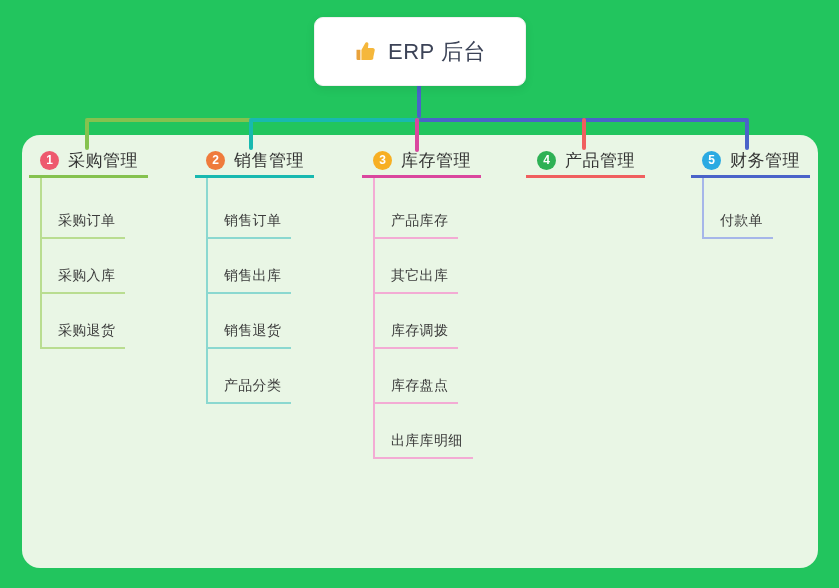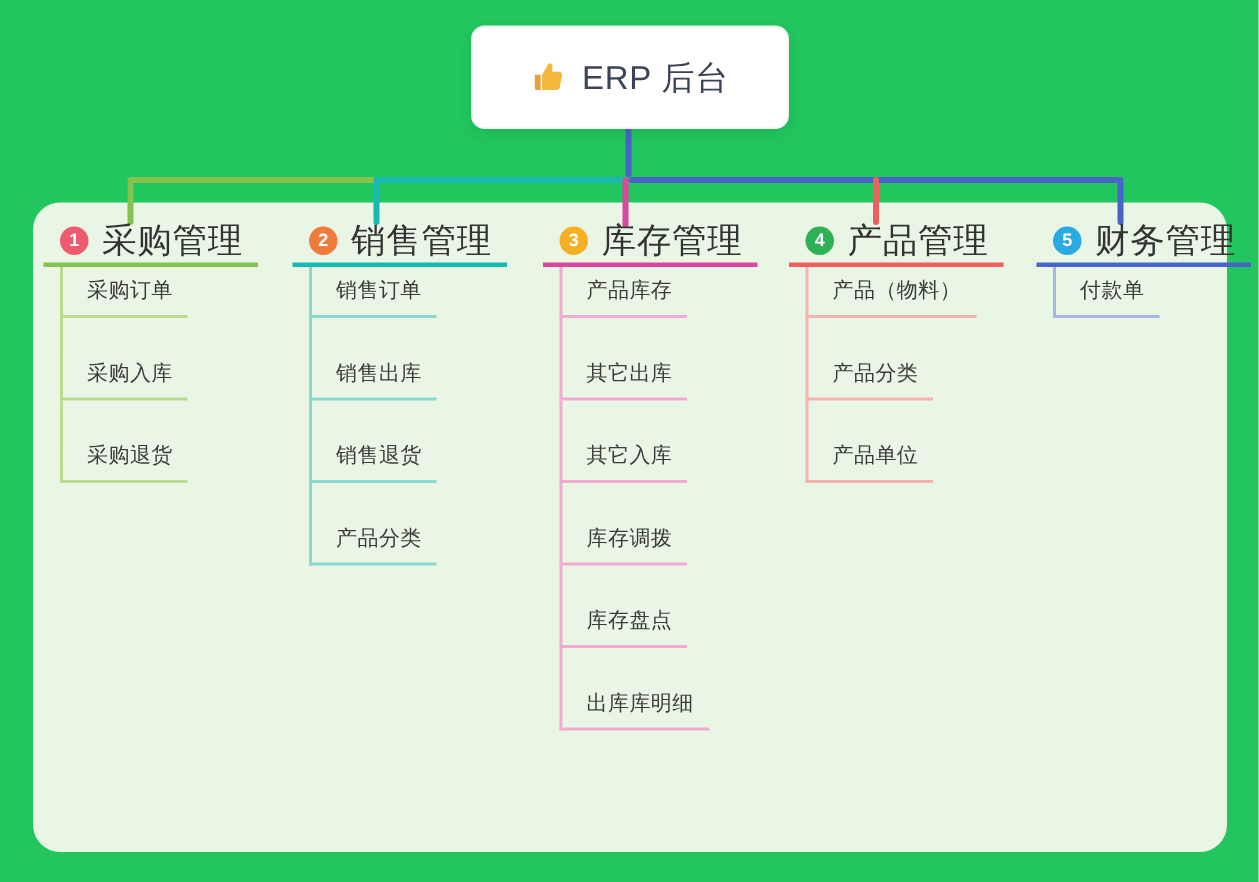--- a/index.html
+++ b/index.html
@@ -40,35 +40,35 @@
     padding:0 10px 0 11px;
     border-bottom:3px solid var(--c);
   }
   .badge{
     width:19px;height:19px;border-radius:50%;
     background:var(--bc);color:#ffffff;
     font-size:12px;font-weight:bold;
     display:flex;align-items:center;justify-content:center;
     flex:0 0 auto;
   }
-  .blabel{font-size:23px;color:#333333;font-weight:500;letter-spacing:.5px;font-family:Liberation Mono, monospace;}
+  .blabel{font-size:17px;color:#333333;font-weight:500;letter-spacing:.5px;font-family:Liberation Mono, monospace;}
   .children{
     margin-left:11px;
     display:flex;flex-direction:column;align-items:flex-start;
   }
   .row{
     box-sizing:border-box;
     height:55px;width:max-content;
     display:flex;align-items:flex-end;
     padding:0 10px 7px 16px;
     border-left:2px solid var(--lc);
     border-bottom:2px solid var(--lc);
     font-size:14px;color:#3B3B3B;letter-spacing:.3px;
   }
-  .row:first-child{height:34px;}
+  .row:first-child{height:61px;}
 </style>
 </head>
 <body>
 
 <div class="stage">
 
   <div class="panel"></div>
 
   <div class="seg" style="left: 417px; top: 84px; width: 4px; height: 34px; background: rgb(74, 99, 201);"></div>
   <div class="seg" style="left: 85px; top: 118px; width: 334px; height: 4px; background: rgb(133, 194, 78);"></div>
@@ -116,36 +116,30 @@
   </div>
 
   <div class="branch" style="left: 362px; --c: #DA479E; --lc: #F3ABD4; --bc: #F7AF23;">
     <div class="bheader">
       <span class="badge">3</span>
       <span class="blabel">库存管理</span>
     </div>
     <div class="children">
       <div class="row">产品库存</div>
       <div class="row">其它出库</div>
-      <div class="row">其它入库</div>
       <div class="row">库存调拨</div>
       <div class="row">库存盘点</div>
       <div class="row">出库库明细</div>
     </div>
   </div>
 
   <div class="branch" style="left: 526px; --c: #F05F5F; --lc: #F8B3AF; --bc: #2EB155;">
     <div class="bheader">
       <span class="badge">4</span>
       <span class="blabel">产品管理</span>
-    </div>
-    <div class="children">
-      <div class="row">产品（物料）</div>
-      <div class="row">产品分类</div>
-      <div class="row">产品单位</div>
     </div>
   </div>
 
   <div class="branch" style="left: 691px; --c: #4A63C9; --lc: #A6B6E9; --bc: #2BAAE2;">
     <div class="bheader">
       <span class="badge">5</span>
       <span class="blabel">财务管理</span>
     </div>
     <div class="children">
       <div class="row">付款单</div>

